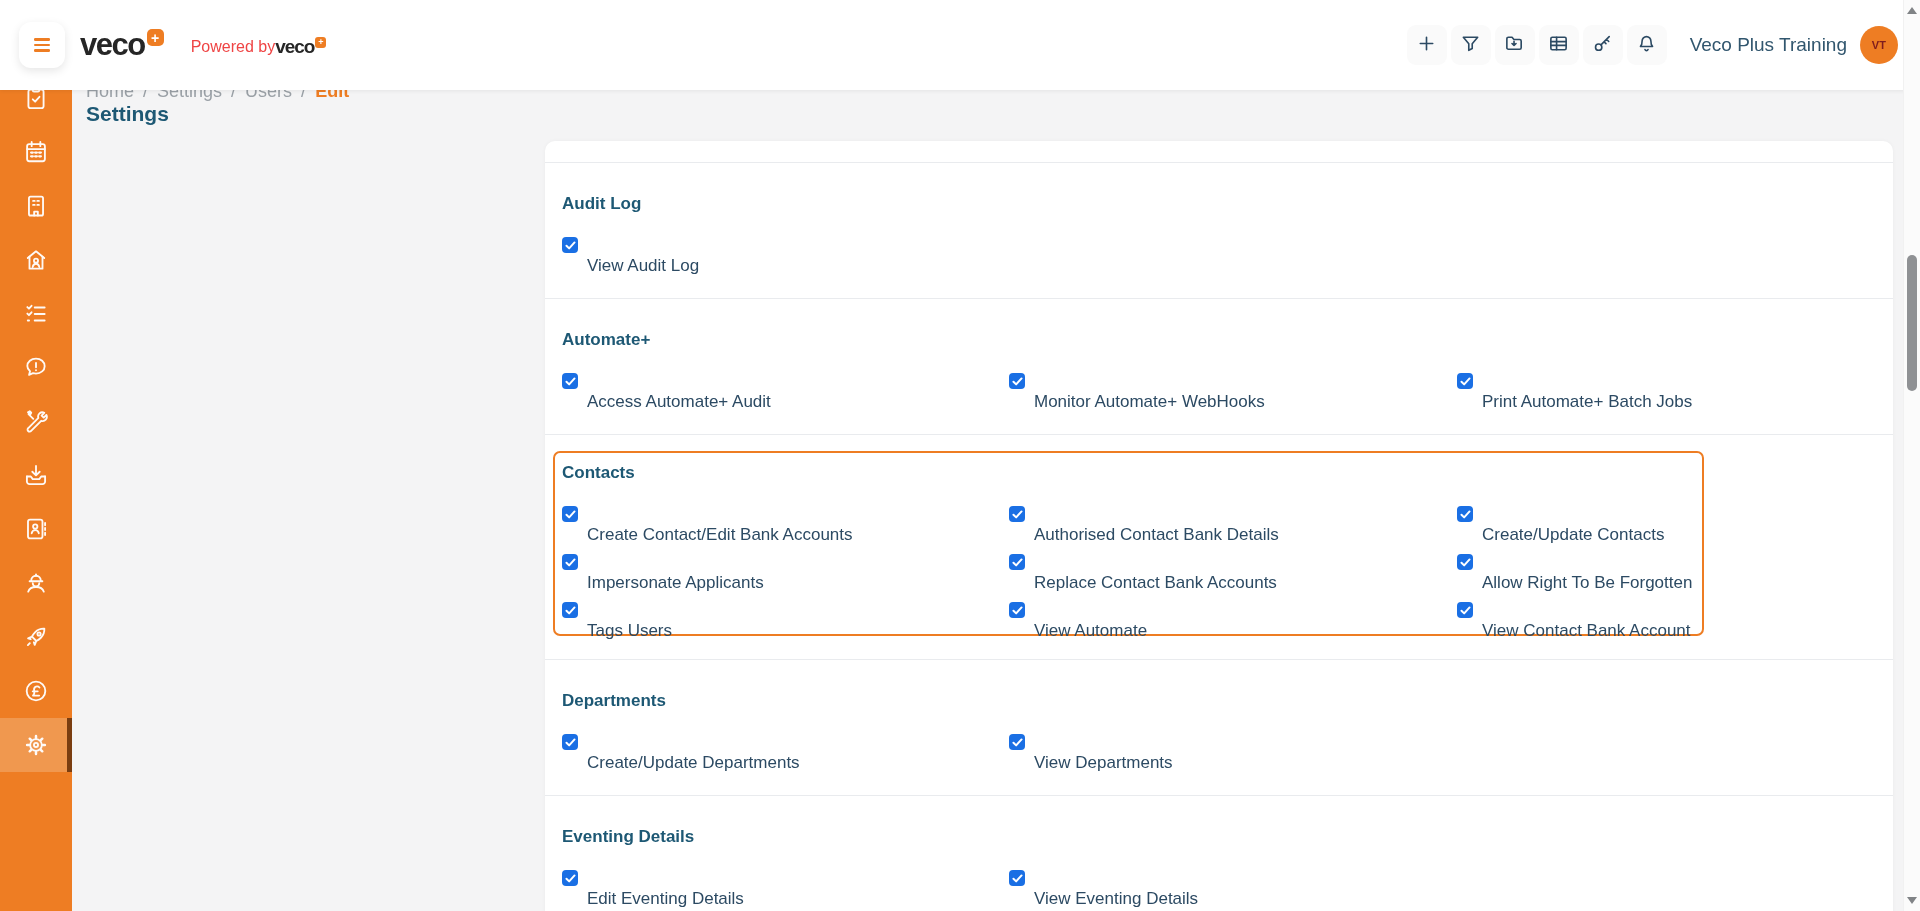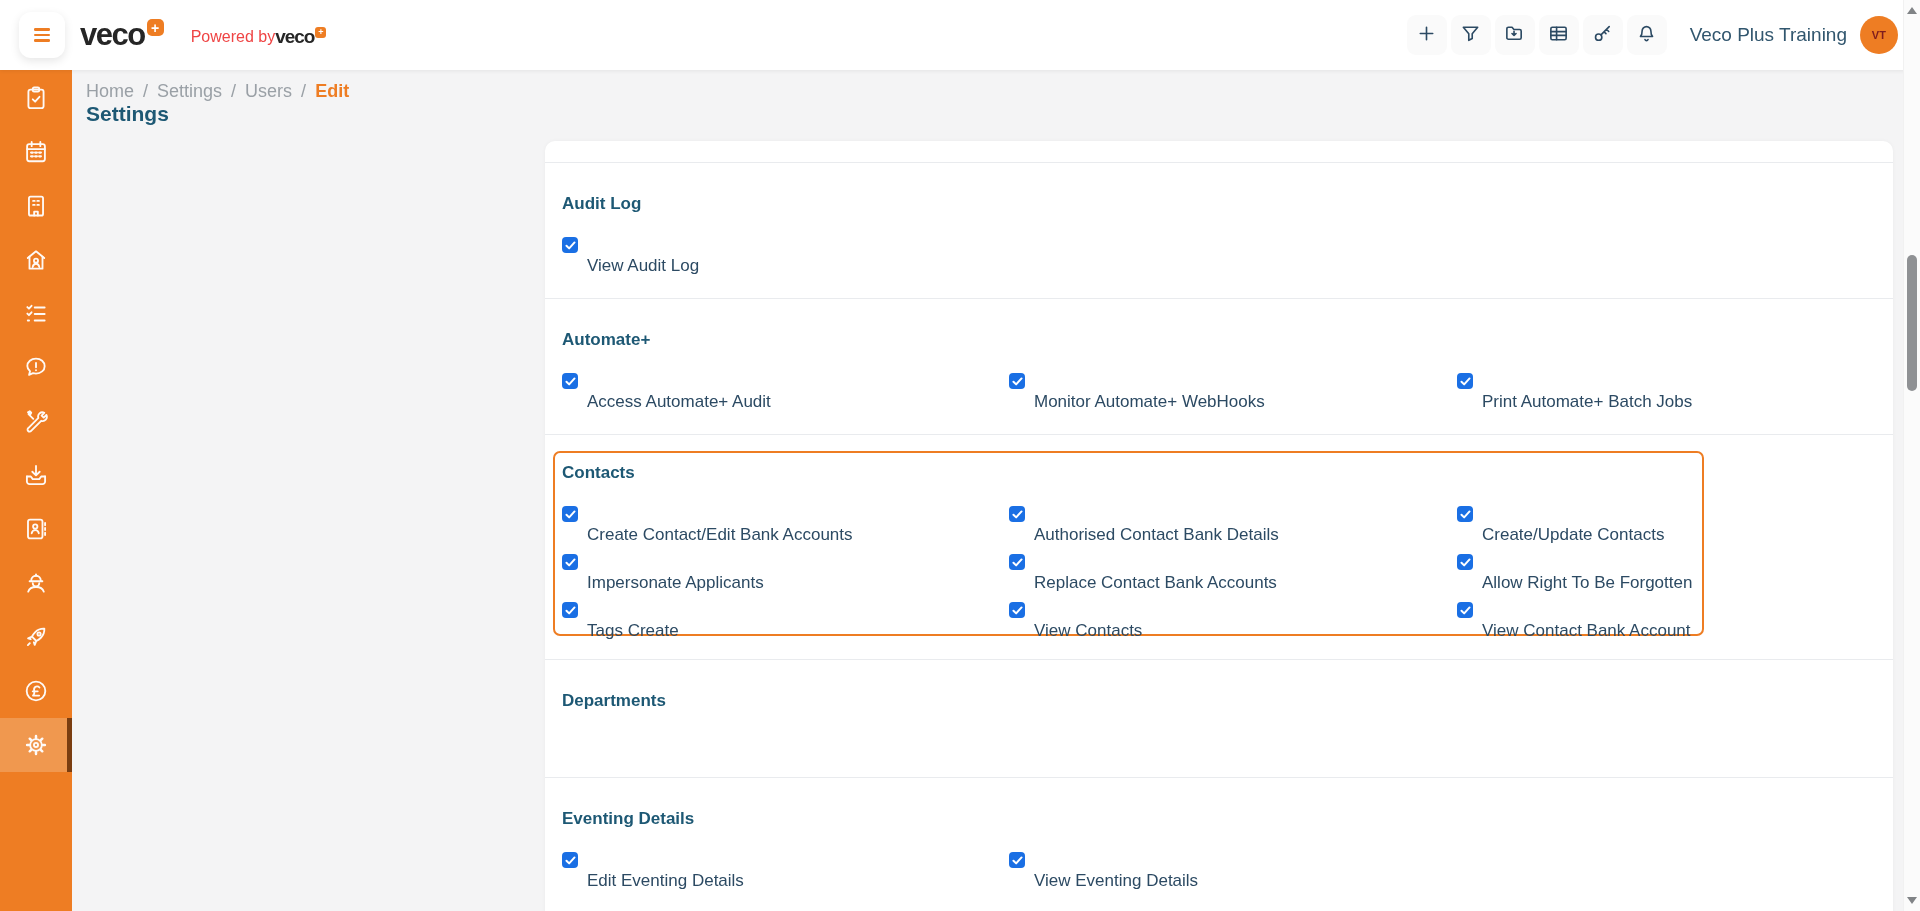--- a/index.html
+++ b/index.html
@@ -5,21 +5,21 @@
   * { box-sizing: border-box; }
   html, body { margin: 0; padding: 0; }
   body {
     width: 1920px; height: 911px; position: relative; overflow: hidden;
     background: #f4f4f5;
     font-family: "Liberation Sans", sans-serif;
   }
 
   
   .header {
-    position: fixed; top: 0; left: 0; width: 1920px; height: 70px;
+    position: fixed; top: 0; left: 0; width: 1920px; height: 90px;
     background: #fff; display: flex; align-items: center; z-index: 30;
     box-shadow: 0 1px 4px rgba(0,0,0,.07);
   }
   .hamburger-btn {
     margin-left: 19px; width: 46px; height: 46px; border: none; background: #fff;
     border-radius: 12px; box-shadow: 0 3px 10px rgba(0,0,0,.10);
     display: flex; align-items: center; justify-content: center; cursor: pointer; padding: 0;
   }
   .hamburger-icon { display: flex; flex-direction: column; gap: 3px; }
   .hamburger-icon .bar { width: 16px; height: 2.4px; background: var(--orange); border-radius: 1.2px; }
@@ -381,43 +381,61 @@
                   </svg>
                 </span>
                 <span class="perm-label">Allow Right To Be Forgotten</span>
               </label>
               <label class="perm-item">
                 <span class="checkbox checked">
                   <svg width="11" height="9" viewBox="0 0 12 10" fill="none">
                     <path d="M1.5 5.2l3 3 6-6.6" stroke="#fff" stroke-width="2.2" stroke-linecap="round" stroke-linejoin="round"></path>
                   </svg>
                 </span>
-                <span class="perm-label">Tags Create</span>
-              </label>
-              <label class="perm-item">
-                <span class="checkbox checked">
-                  <svg width="11" height="9" viewBox="0 0 12 10" fill="none">
-                    <path d="M1.5 5.2l3 3 6-6.6" stroke="#fff" stroke-width="2.2" stroke-linecap="round" stroke-linejoin="round"></path>
-                  </svg>
-                </span>
-                <span class="perm-label">View Contacts</span>
+                <span class="perm-label">Tags Users</span>
+              </label>
+              <label class="perm-item">
+                <span class="checkbox checked">
+                  <svg width="11" height="9" viewBox="0 0 12 10" fill="none">
+                    <path d="M1.5 5.2l3 3 6-6.6" stroke="#fff" stroke-width="2.2" stroke-linecap="round" stroke-linejoin="round"></path>
+                  </svg>
+                </span>
+                <span class="perm-label">View Automate</span>
               </label>
               <label class="perm-item">
                 <span class="checkbox checked">
                   <svg width="11" height="9" viewBox="0 0 12 10" fill="none">
                     <path d="M1.5 5.2l3 3 6-6.6" stroke="#fff" stroke-width="2.2" stroke-linecap="round" stroke-linejoin="round"></path>
                   </svg>
                 </span>
                 <span class="perm-label">View Contact Bank Account</span>
               </label>
             </div>
           </div>
         </section>
         <section class="section">
           <h3 class="section-title">Departments</h3>
+          <div class="perm-grid">
+            <label class="perm-item">
+              <span class="checkbox checked">
+                <svg width="11" height="9" viewBox="0 0 12 10" fill="none">
+                  <path d="M1.5 5.2l3 3 6-6.6" stroke="#fff" stroke-width="2.2" stroke-linecap="round" stroke-linejoin="round"></path>
+                </svg>
+              </span>
+              <span class="perm-label">Create/Update Departments</span>
+            </label>
+            <label class="perm-item">
+              <span class="checkbox checked">
+                <svg width="11" height="9" viewBox="0 0 12 10" fill="none">
+                  <path d="M1.5 5.2l3 3 6-6.6" stroke="#fff" stroke-width="2.2" stroke-linecap="round" stroke-linejoin="round"></path>
+                </svg>
+              </span>
+              <span class="perm-label">View Departments</span>
+            </label>
+          </div>
         </section>
         <section class="section">
           <h3 class="section-title">Eventing Details</h3>
           <div class="perm-grid">
             <label class="perm-item">
               <span class="checkbox checked">
                 <svg width="11" height="9" viewBox="0 0 12 10" fill="none">
                   <path d="M1.5 5.2l3 3 6-6.6" stroke="#fff" stroke-width="2.2" stroke-linecap="round" stroke-linejoin="round"></path>
                 </svg>
               </span>

